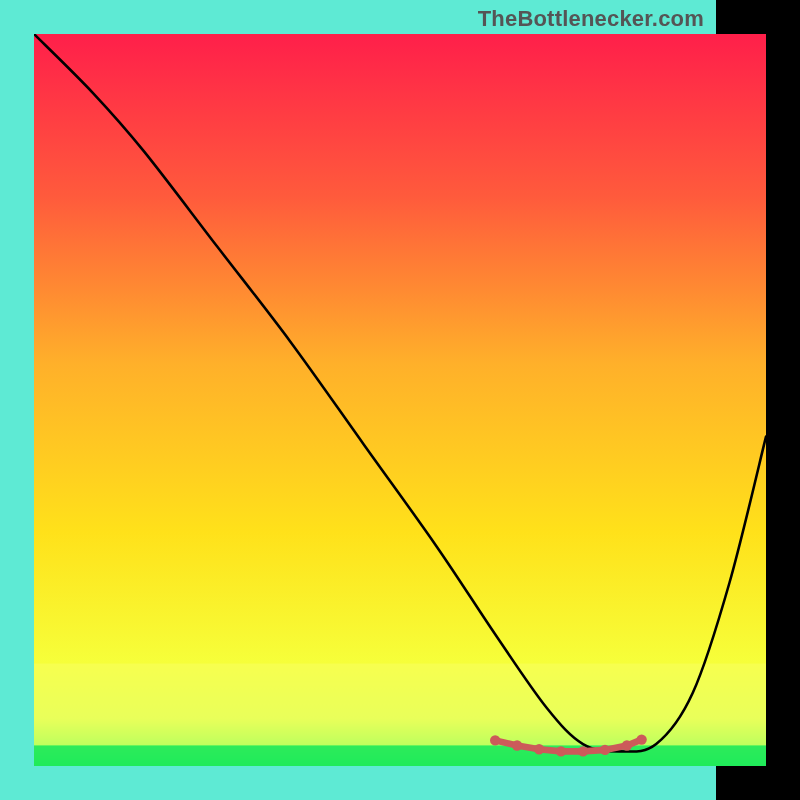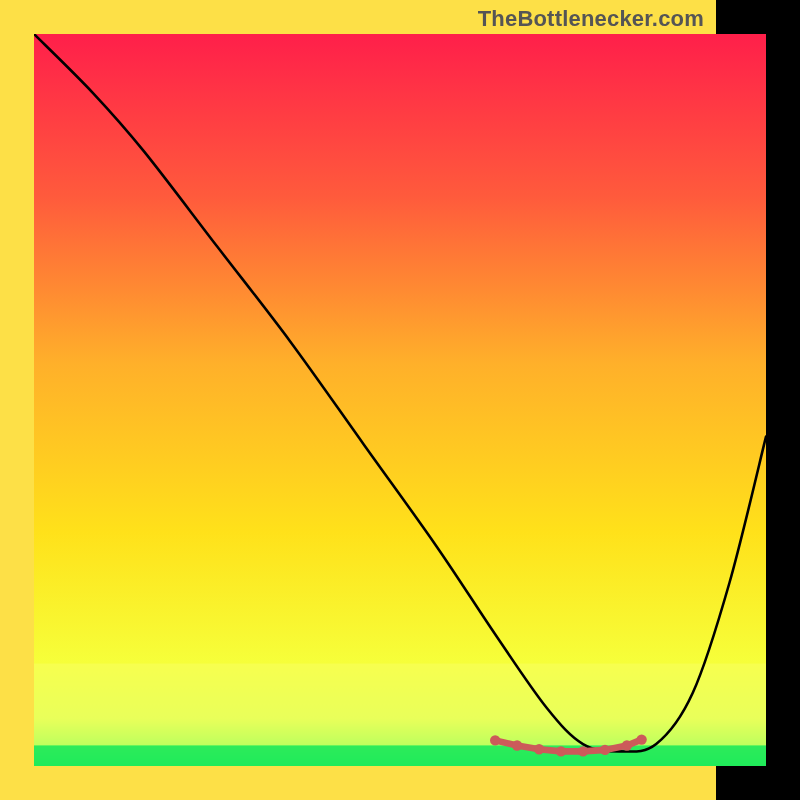--- a/index.html
+++ b/index.html
@@ -8,21 +8,21 @@
     width: 800px;
     height: 800px;
     background: #000;
     overflow: hidden;
     font-family: Arial, Helvetica, sans-serif;
   }
   .frame {
     position: relative;
     width: 716px;
     height: 800px;
-    background: #fde047;
+    background: #5eead4;
   }
   .watermark {
     position: absolute;
     top: 6px;
     right: 12px;
     color: #555;
     font-size: 22px;
     font-weight: 600;
     letter-spacing: 0.2px;
     user-select: none;

